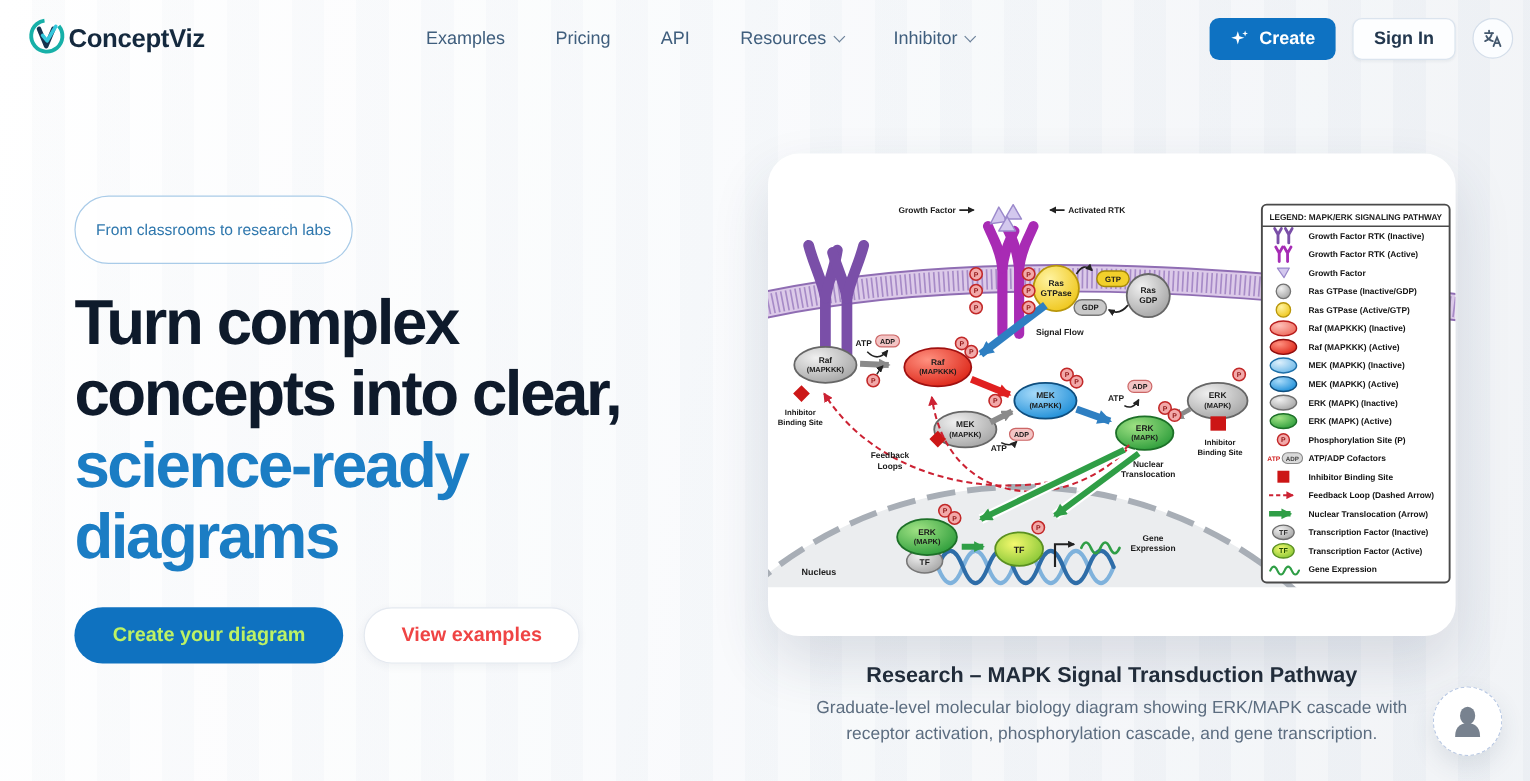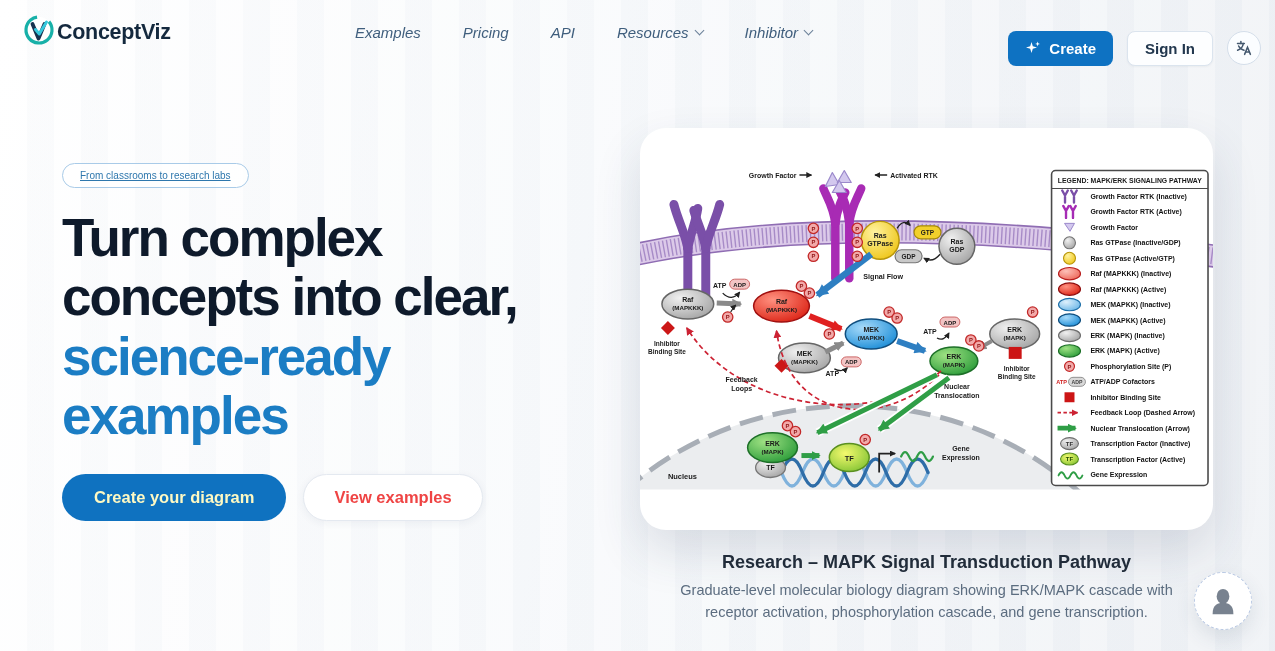--- a/index.html
+++ b/index.html
@@ -6,40 +6,40 @@
   body{font-family:"Liberation Sans",sans-serif;background:#eef1f5;}
   .page{position:relative;width:1275px;height:651px;overflow:hidden;
     background:linear-gradient(100deg,#ffffff 0%,#f8fafc 45%,#edf0f4 100%);}
   .page::before{content:"";position:absolute;inset:0;pointer-events:none;
     background:repeating-linear-gradient(90deg,rgba(255,255,255,.55) 0 27px,rgba(226,231,238,.30) 27px 54px);
     opacity:.45;}
   
   .header{position:absolute;top:0;left:0;right:0;height:64px;display:flex;align-items:center;padding:0 22px;z-index:5;}
   .logo-wrap{display:flex;align-items:center;gap:1px;}
   .logo-text{font-size:21.5px;font-weight:700;color:#14293e;letter-spacing:-.3px;}
-  .nav{position:absolute;left:355px;top:0;height:64px;display:flex;align-items:center;gap:42px;font-style:italic;}
+  .nav{position:absolute;left:355px;top:0;height:64px;display:flex;align-items:center;gap:42px;}
   .nav a{font-size:15px;color:#3f5e7d;text-decoration:none;display:flex;align-items:center;cursor:pointer;}
   .chev{display:inline-block;width:6px;height:6px;border-right:1.6px solid #6b8199;border-bottom:1.6px solid #6b8199;
     transform:rotate(45deg);margin-left:7px;margin-bottom:3px;}
-  .actions{position:absolute;right:14px;top:16px;height:64px;display:flex;align-items:center;gap:14px;}
+  .actions{position:absolute;right:14px;top:0;height:64px;display:flex;align-items:center;gap:14px;}
   .btn-create{display:flex;align-items:center;gap:8px;background:#0e72c2;color:#fff;border:none;border-radius:8px;
     padding:9px 17px;font-size:15px;font-weight:700;font-family:inherit;cursor:pointer;}
   .btn-signin{background:#fdfeff;color:#22374e;border:1px solid #dbe4ee;border-radius:8px;padding:8px 17px;
     font-size:15px;font-weight:700;font-family:inherit;cursor:pointer;box-shadow:0 1px 2px rgba(30,50,80,.05);}
   .btn-lang{width:34px;height:34px;border-radius:50%;background:#fbfdff;border:1px solid #d4deea;display:flex;
     align-items:center;justify-content:center;cursor:pointer;padding:0;}
   
   .hero{position:absolute;left:62px;top:163px;width:540px;z-index:2;}
-  .badge{display:inline-block;padding:6px 17px;border:1.4px solid #a9cbe8;border-radius:999px;color:#2e77ad;
-    font-size:10px;background:rgba(255,255,255,.75);text-decoration:underline;}
+  .badge{display:inline-block;padding:20px 17px;border:1.4px solid #a9cbe8;border-radius:999px;color:#2e77ad;
+    font-size:13px;background:rgba(255,255,255,.75);}
   .hero h1{margin:20px 0 0 0;width:480px;font-size:53px;line-height:1.12;letter-spacing:-2px;font-weight:700;color:#0e1a2b;}
   .hero h1 .accent{color:#1b7dc4;}
   .hero p{margin:19px 0 0 0;width:525px;font-size:17px;line-height:1.66;color:#47658a;}
   .cta-row{display:flex;gap:17px;margin-top:29px;}
-  .btn-primary{background:#0f72c0;color:#fef9c3;border:none;border-radius:26px;padding:13px 32px;font-size:16.5px;
+  .btn-primary{background:#0f72c0;color:#bef264;border:none;border-radius:26px;padding:13px 32px;font-size:16.5px;
     font-weight:700;font-family:inherit;cursor:pointer;}
   .btn-secondary{background:#fff;color:#ef4444;border:1px solid #e4e9f0;border-radius:26px;padding:13px 30px;
     font-size:16.5px;font-weight:700;font-family:inherit;cursor:pointer;box-shadow:0 2px 8px rgba(30,50,80,.06);}
   
   .card{position:absolute;left:640px;top:128px;width:573px;height:402px;background:#fff;border-radius:26px;
     box-shadow:0 22px 48px rgba(40,60,90,.14);overflow:hidden;z-index:2;}
   .card svg{display:block;}
   .caption{position:absolute;left:640px;top:552px;width:573px;text-align:center;z-index:2;}
   .caption h3{margin:0 0 6px 0;font-size:18px;font-weight:700;color:#212c3a;}
   .caption p{margin:4px auto;width:545px;font-size:14.5px;line-height:1.55;color:#5c6d80;}
@@ -110,21 +110,21 @@
                 <path d="M10.7,13 H14.3"></path>
             </g>
           </svg>
         </span>
       </button>
     </div>
   </div>
 
   <div class="hero">
     <span class="badge">From classrooms to research labs</span>
-    <h1><span>Turn complex concepts into clear, </span><span class="accent">science-ready examples</span></h1>
+    <h1><span>Turn complex concepts into clear, </span><span class="accent">science-ready diagrams</span></h1>
     <div class="cta-row">
       <button class="btn-primary">Create your diagram</button>
       <button class="btn-secondary">View examples</button>
     </div>
   </div>
 
   <div class="card">
     <svg id="diagram-svg" width="573" height="402" viewBox="0 0 575 402">
       <defs>
         <radialGradient id="gYellow" cx="35%" cy="30%" r="75%">

